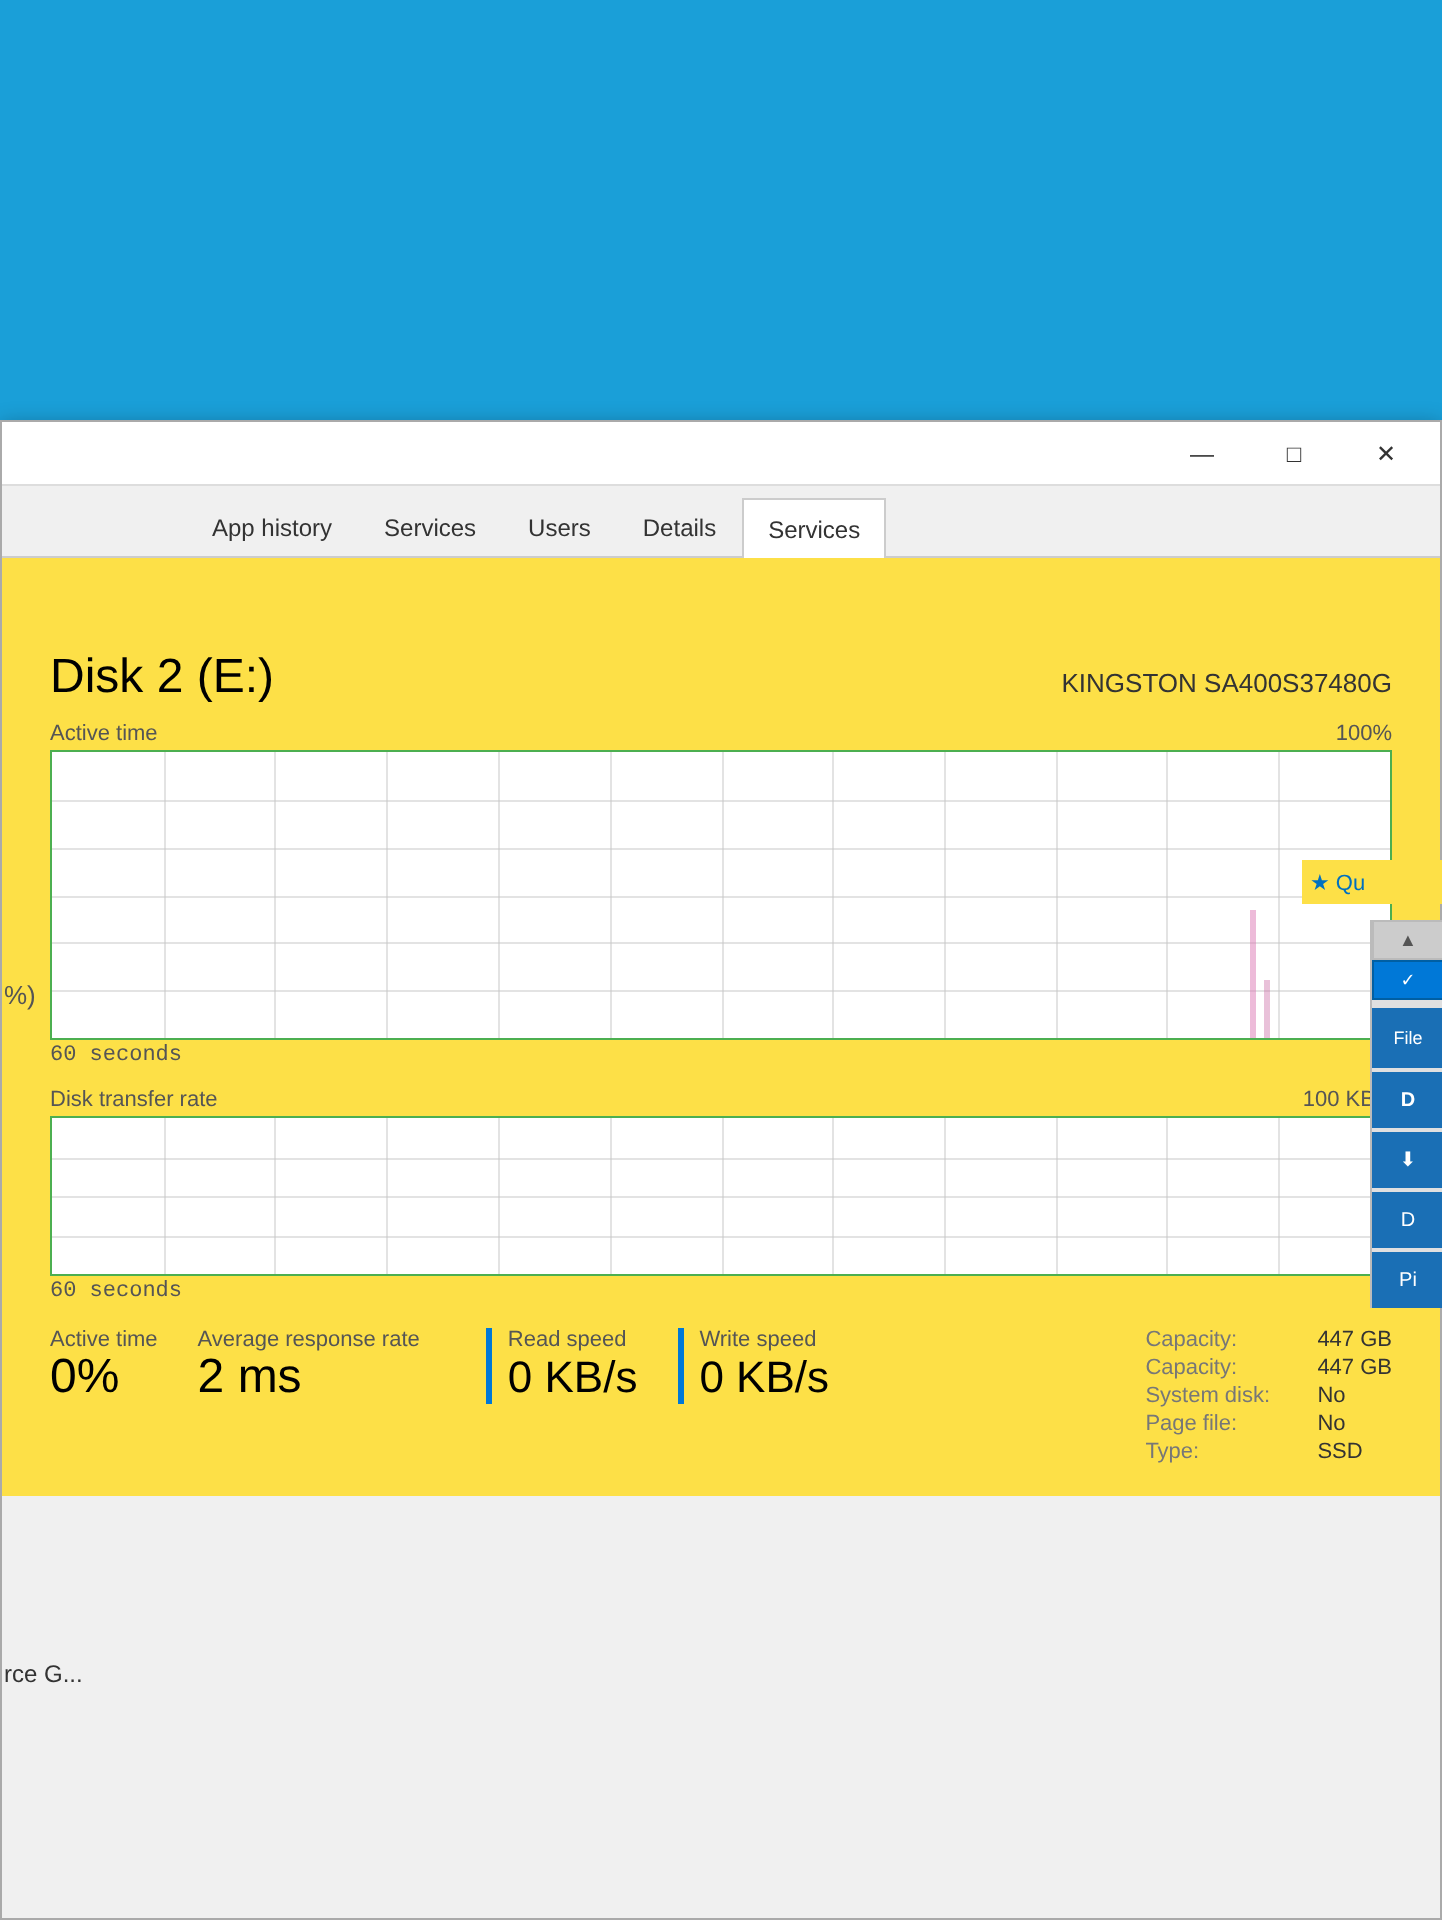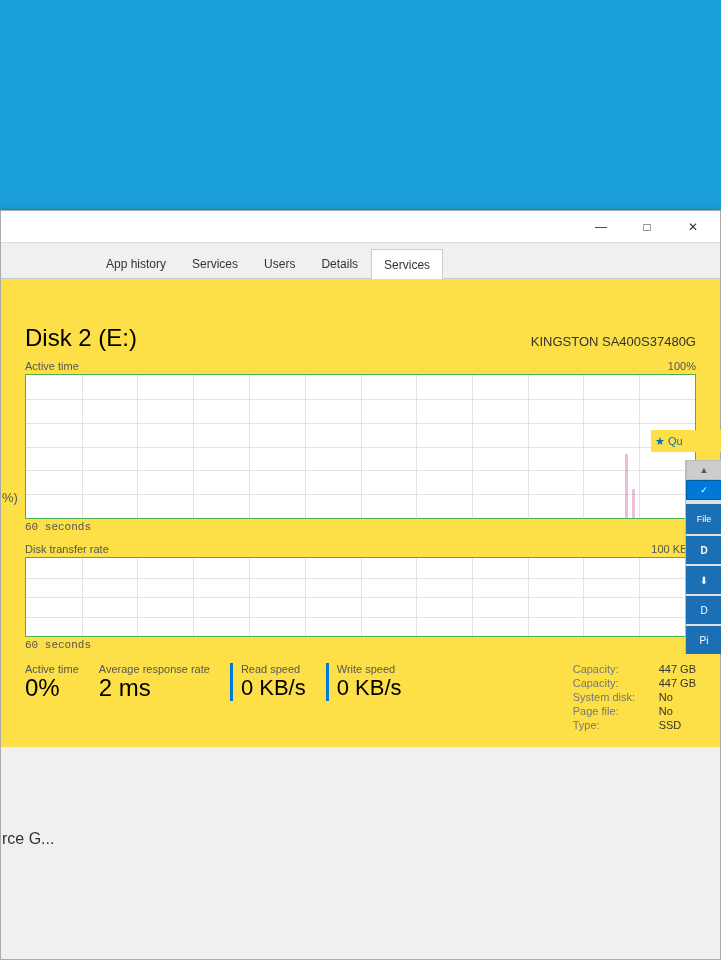--- a/index.html
+++ b/index.html
@@ -202,20 +202,21 @@
     .stat-value {
       font-size: 24px;
       font-weight: 300;
       color: #000;
       line-height: 1.1;
     }
 
     .speed-group {
       display: flex;
       gap: 20px;
+      margin-left: 13px;
     }
 
     .speed-block {
       display: flex;
       flex-direction: column;
       border-left: 3px solid #0078d7;
       padding-left: 8px;
     }
 
     .speed-label {
@@ -386,21 +387,21 @@
           <span class="cap-key">Type:</span>
           <span>SSD</span>
         </div>
       </div>
     </div>
 
   </div>
 </div>
 
 <div style="position:absolute; left:2px; top:490px; font-size:13px; color:#555; font-family:'Segoe UI',Arial,sans-serif;">%)</div>
-<div style="position:absolute; left:2px; top:830px; font-size:16px; color:#333; font-family:'Segoe UI',Arial,sans-serif;">rce G...</div>
+<div style="position:absolute; left:2px; top:830px; font-size:12px; color:#333; font-family:'Segoe UI',Arial,sans-serif;">rce G...</div>
 
 <div style="position:absolute; right:0; top:460px; width:36px; background:#e0e0e0; border-left:1px solid #bbb; display:flex; flex-direction:column; gap:0;">
 
   <div style="width:36px; height:20px; background:#ccc; border:1px solid #bbb; display:flex; align-items:center; justify-content:center;">
     <span style="font-size:9px; color:#555;">▲</span>
   </div>
   <div style="width:36px; height:20px; background:#0078d7; border:1px solid #005fa3; display:flex; align-items:center; justify-content:center;">
     <span style="font-size:9px; color:white;">✓</span>
   </div>
 

